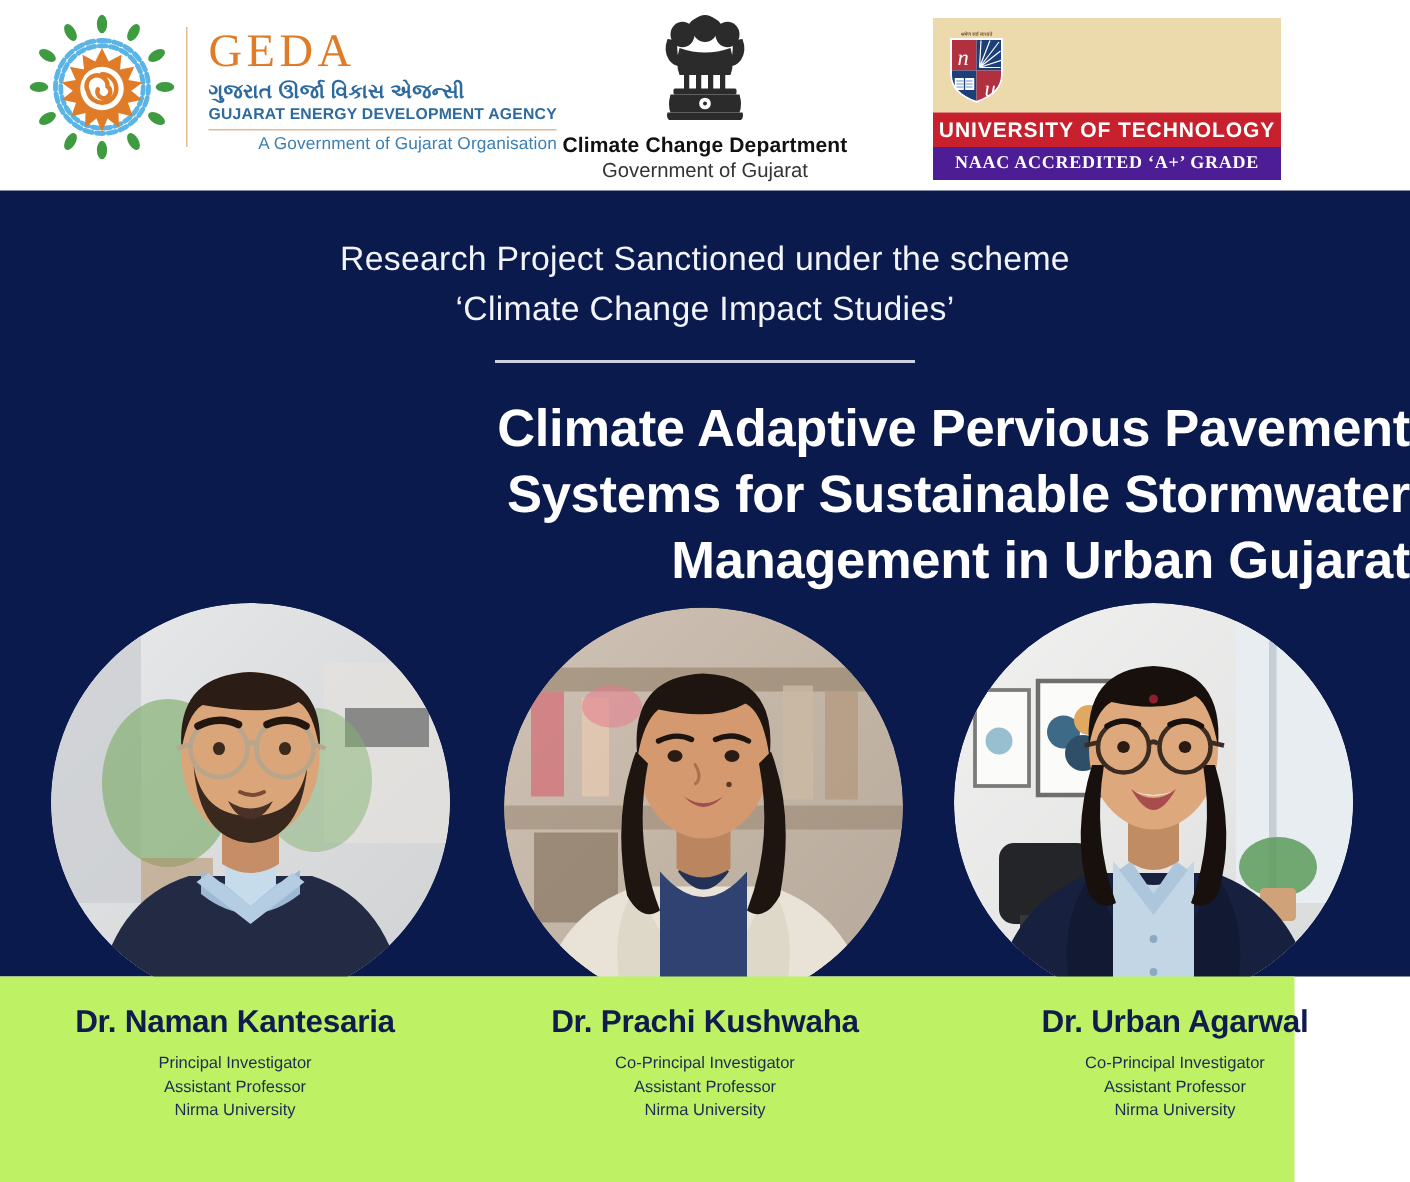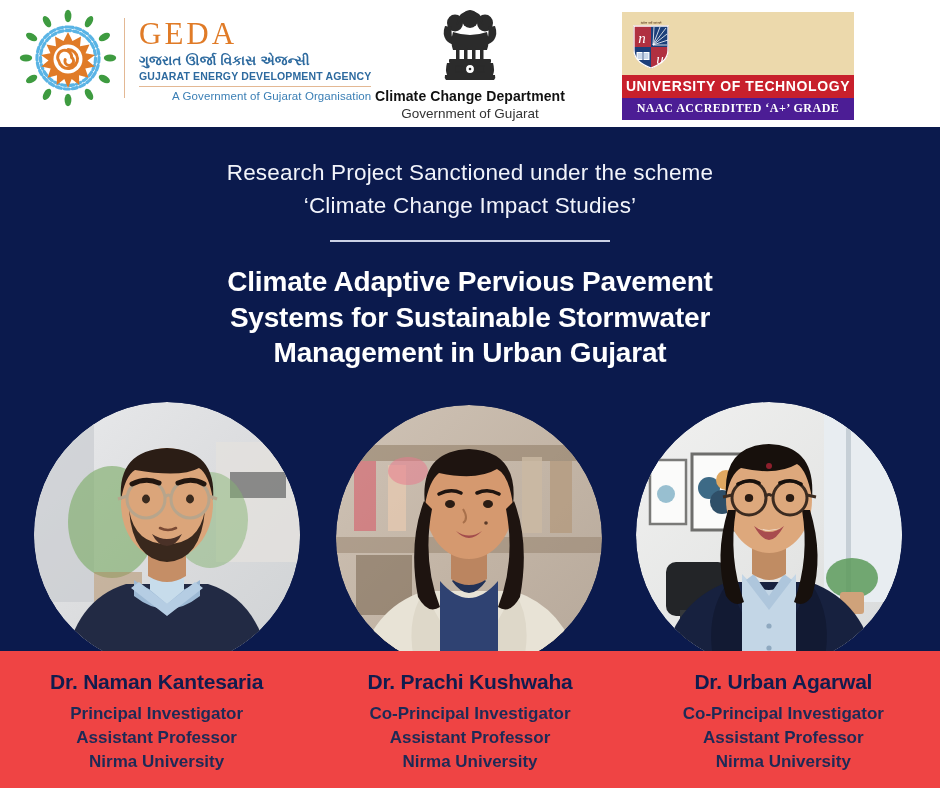--- a/index.html
+++ b/index.html
@@ -47,37 +47,37 @@
                font-size:14px; letter-spacing:.6px; padding:3px 0 4px; }
   .nirma-dark { background:#4c1d95; color:#fff; text-align:center; font-family:"Liberation Serif", serif;
                 font-weight:bold; font-size:12px; letter-spacing:.5px; padding:3px 0 4px; }
 
   
   .navy { position:absolute; left:0; top:127px; width:940px; height:524px; background:#0b1a4d; }
   .navy-inner { position:absolute; left:0; top:0; width:940px; }
   .scheme { text-align:center; color:#f2f4fb; font-size:22.5px; line-height:1.45;
             padding-top:30px; font-weight:300; letter-spacing:.2px; }
   .rule { width:280px; height:2px; background:#ccd2e6; margin:18px auto 0; }
-  .title { text-align:center; color:#ffffff; font-weight:bold; font-size:28px;
+  .title { text-align:right; color:#ffffff; font-weight:bold; font-size:35px;
            line-height:1.26; margin-top:22px; letter-spacing:-.2px; }
 
   
   .photos { position:absolute; left:0; top:402px; width:940px; height:272px; }
   .photo { position:absolute; width:266px; height:266px; border-radius:50%; overflow:hidden; }
   .p1 { left:34px; top:0; }
   .p2 { left:336px; top:3px; }
   .p3 { left:636px; top:0; }
   .photo svg { display:block; width:266px; height:266px; }
 
   
-  .footer { position:absolute; left:0; top:651px; width:940px; height:137px; background:#ef4444; }
+  .footer { position:absolute; left:0; top:651px; width:863px; height:137px; background:#bef264; }
   .people { display:flex; width:940px; padding-top:19px; }
   .person { flex:1; text-align:center; }
   .p-name { font-size:21px; font-weight:bold; color:#111c4e; letter-spacing:-.2px; }
-  .p-line { font-size:17px; color:#1e2a56; line-height:1.42; font-weight:700; }
+  .p-line { font-size:11px; color:#1e2a56; line-height:1.42; font-weight:400; }
   .p-lines { margin-top:8px; }
 </style>
 </head>
 <body>
 
 <div id="poster">
 
   <div class="header">
 
     <div class="geda">

